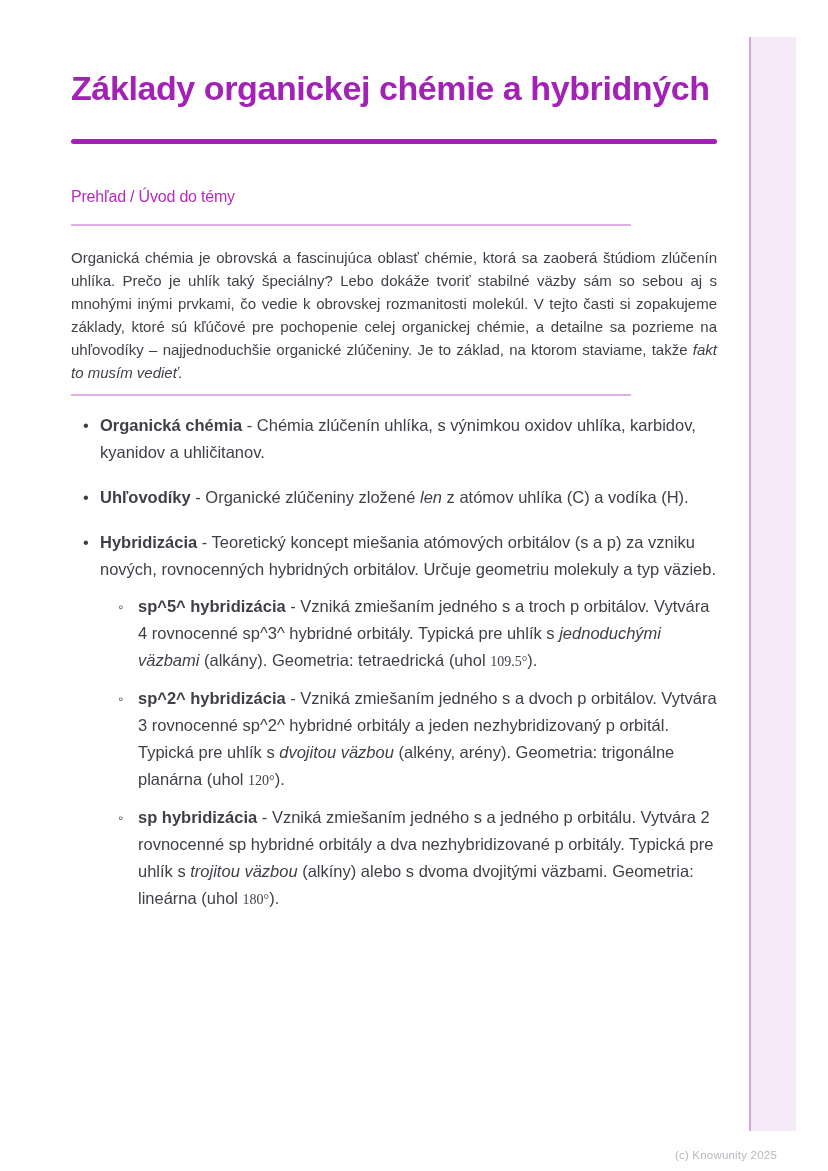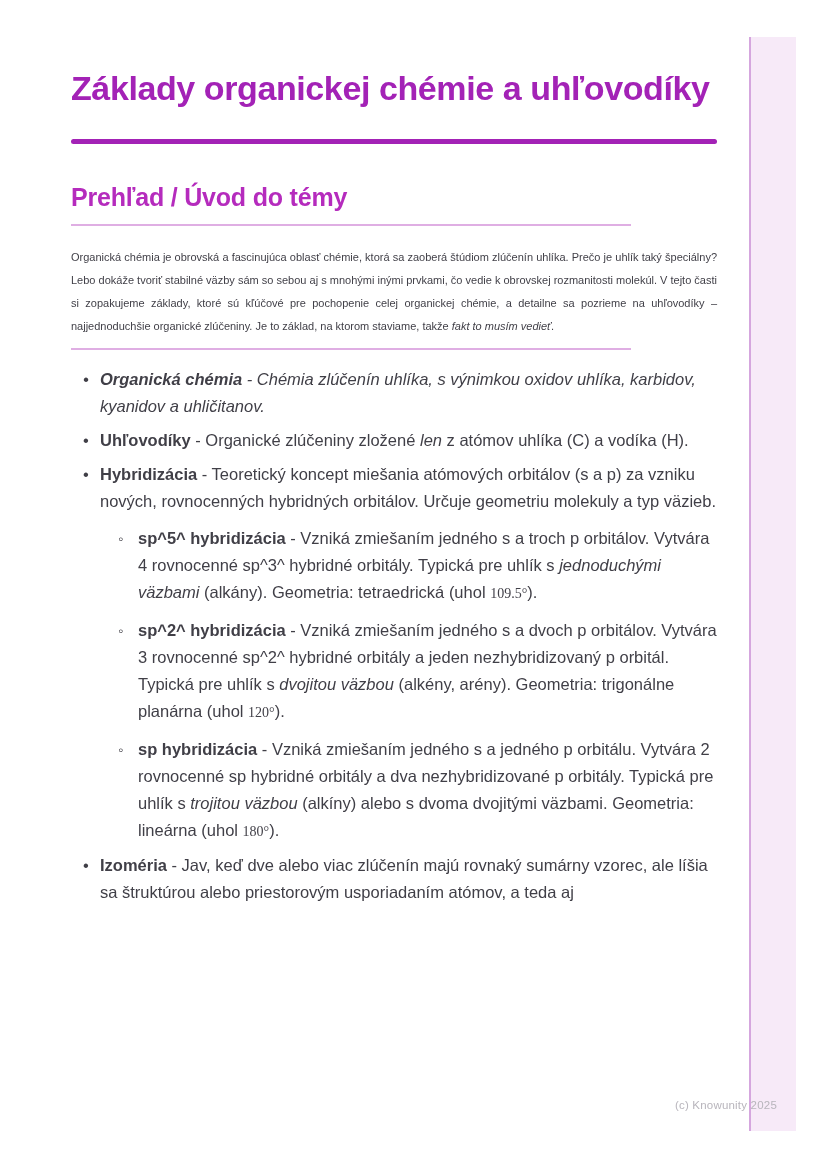--- a/index.html
+++ b/index.html
@@ -40,52 +40,52 @@
   .rule-thick {
     height: 5px;
     width: 646px;
     background: var(--rule-thick, #a322b6);
     border: none;
     border-radius: 3px;
     margin: 27px 0 0 0;
   }
   h2.sec-heading {
     margin: 36px 0 0 0;
-    font-size: 25px;
+    font-size: 16px;
     line-height: 34px;
-    font-weight: 700;
+    font-weight: 400;
     letter-spacing: -0.2px;
     color: var(--heading, #b52bbd);
   }
   .rule-thin {
     height: 2px;
     width: 560px;
     background: var(--rule-thin, #dfaee3);
     border: none;
     margin: 10px 0 0 0;
   }
   p.intro {
     margin: 20px 0 0 0;
-    font-size: 11px;
+    font-size: 15px;
     line-height: 23px;
     text-align: justify;
   }
   ul.concepts {
     list-style: none;
     margin: 16px 0 0 0;
     padding: 0;
     font-size: 16.5px;
     line-height: 27px;
   }
   ul.concepts > li {
     position: relative;
     padding-left: 29px;
-    margin-top: 7px;
+    margin-top: 18px;
   }
-  ul.concepts > li:first-child { margin-top: 16px; font-style: italic; }
+  ul.concepts > li:first-child { margin-top: 16px; }
   ul.concepts > li::before {
     content: "\2022";
     position: absolute;
     left: 12px;
     top: 0;
     color: var(--body-text, #403f47);
   }
   ul.sublist {
     list-style: none;
     margin: 2px 0 0 0;
@@ -103,47 +103,46 @@
     top: 0;
     font-size: 15px;
     color: var(--body-text, #403f47);
   }
   .seg-n { }
   .seg-b { font-weight: 700; }
   .seg-i { font-style: italic; }
   .seg-m { font-family: "Liberation Serif", serif; font-size: 14px; }
   .footer-note {
     position: absolute;
-    top: 1099px;
+    top: 1149px;
     right: 51px;
     font-size: 11.5px;
     letter-spacing: 0.2px;
     color: var(--footer-text, #b8b5bc);
     z-index: 3;
   }
 </style>
 </head>
 <body>
 
 <div class="side-strip"></div>
 
 <div class="content">
-  <h1 class="doc-title">Základy organickej chémie a uhľovodíky</h1>
+  <h1 class="doc-title">Základy organickej chémie a hybridných</h1>
   <div class="rule-thick"></div>
 
   <h2 class="sec-heading">Prehľad / Úvod do témy</h2>
   <div class="rule-thin"></div>
   <p class="intro"><span class="seg-n">Organická chémia je obrovská a fascinujúca oblasť chémie, ktorá sa zaoberá štúdiom zlúčenín uhlíka. Prečo je uhlík taký špeciálny? Lebo dokáže tvoriť stabilné väzby sám so sebou aj s mnohými inými prvkami, čo vedie k obrovskej rozmanitosti molekúl. V tejto časti si zopakujeme základy, ktoré sú kľúčové pre pochopenie celej organickej chémie, a detailne sa pozrieme na uhľovodíky – najjednoduchšie organické zlúčeniny. Je to základ, na ktorom staviame, takže </span><span class="seg-i">fakt to musím vedieť</span><span class="seg-n">.</span></p>
 
   <div class="rule-thin"></div>
   <ul class="concepts" id="concepts-list">
       <li><span class="seg-b">Organická chémia</span><span class="seg-n"> - Chémia zlúčenín uhlíka, s výnimkou oxidov uhlíka, karbidov, kyanidov a uhličitanov.</span></li>
       <li><span class="seg-b">Uhľovodíky</span><span class="seg-n"> - Organické zlúčeniny zložené </span><span class="seg-i">len</span><span class="seg-n"> z atómov uhlíka (C) a vodíka (H).</span></li>
       <li><span class="seg-b">Hybridizácia</span><span class="seg-n"> - Teoretický koncept miešania atómových orbitálov (s a p) za vzniku nových, rovnocenných hybridných orbitálov. Určuje geometriu molekuly a typ väzieb.</span><ul class="sublist">
           <li><span class="seg-b">sp^5^ hybridizácia</span><span class="seg-n"> - Vzniká zmiešaním jedného s a troch p orbitálov. Vytvára 4 rovnocenné sp^3^ hybridné orbitály. Typická pre uhlík s </span><span class="seg-i">jednoduchými väzbami</span><span class="seg-n"> (alkány). Geometria: tetraedrická (uhol </span><span class="seg-m">109.5°</span><span class="seg-n">).</span></li>
           <li><span class="seg-b">sp^2^ hybridizácia</span><span class="seg-n"> - Vzniká zmiešaním jedného s a dvoch p orbitálov. Vytvára 3 rovnocenné sp^2^ hybridné orbitály a jeden nezhybridizovaný p orbitál. Typická pre uhlík s </span><span class="seg-i">dvojitou väzbou</span><span class="seg-n"> (alkény, arény). Geometria: trigonálne planárna (uhol </span><span class="seg-m">120°</span><span class="seg-n">).</span></li>
           <li><span class="seg-b">sp hybridizácia</span><span class="seg-n"> - Vzniká zmiešaním jedného s a jedného p orbitálu. Vytvára 2 rovnocenné sp hybridné orbitály a dva nezhybridizované p orbitály. Typická pre uhlík s </span><span class="seg-i">trojitou väzbou</span><span class="seg-n"> (alkíny) alebo s dvoma dvojitými väzbami. Geometria: lineárna (uhol </span><span class="seg-m">180°</span><span class="seg-n">).</span></li>
         </ul></li>
-      <li><span class="seg-b">Izoméria</span><span class="seg-n"> - Jav, keď dve alebo viac zlúčenín majú rovnaký sumárny vzorec, ale líšia sa štruktúrou alebo priestorovým usporiadaním atómov, a teda aj</span></li>
     </ul>
 </div>
 
 <div class="footer-note">(c) Knowunity 2025</div>
 
 </body></html>

